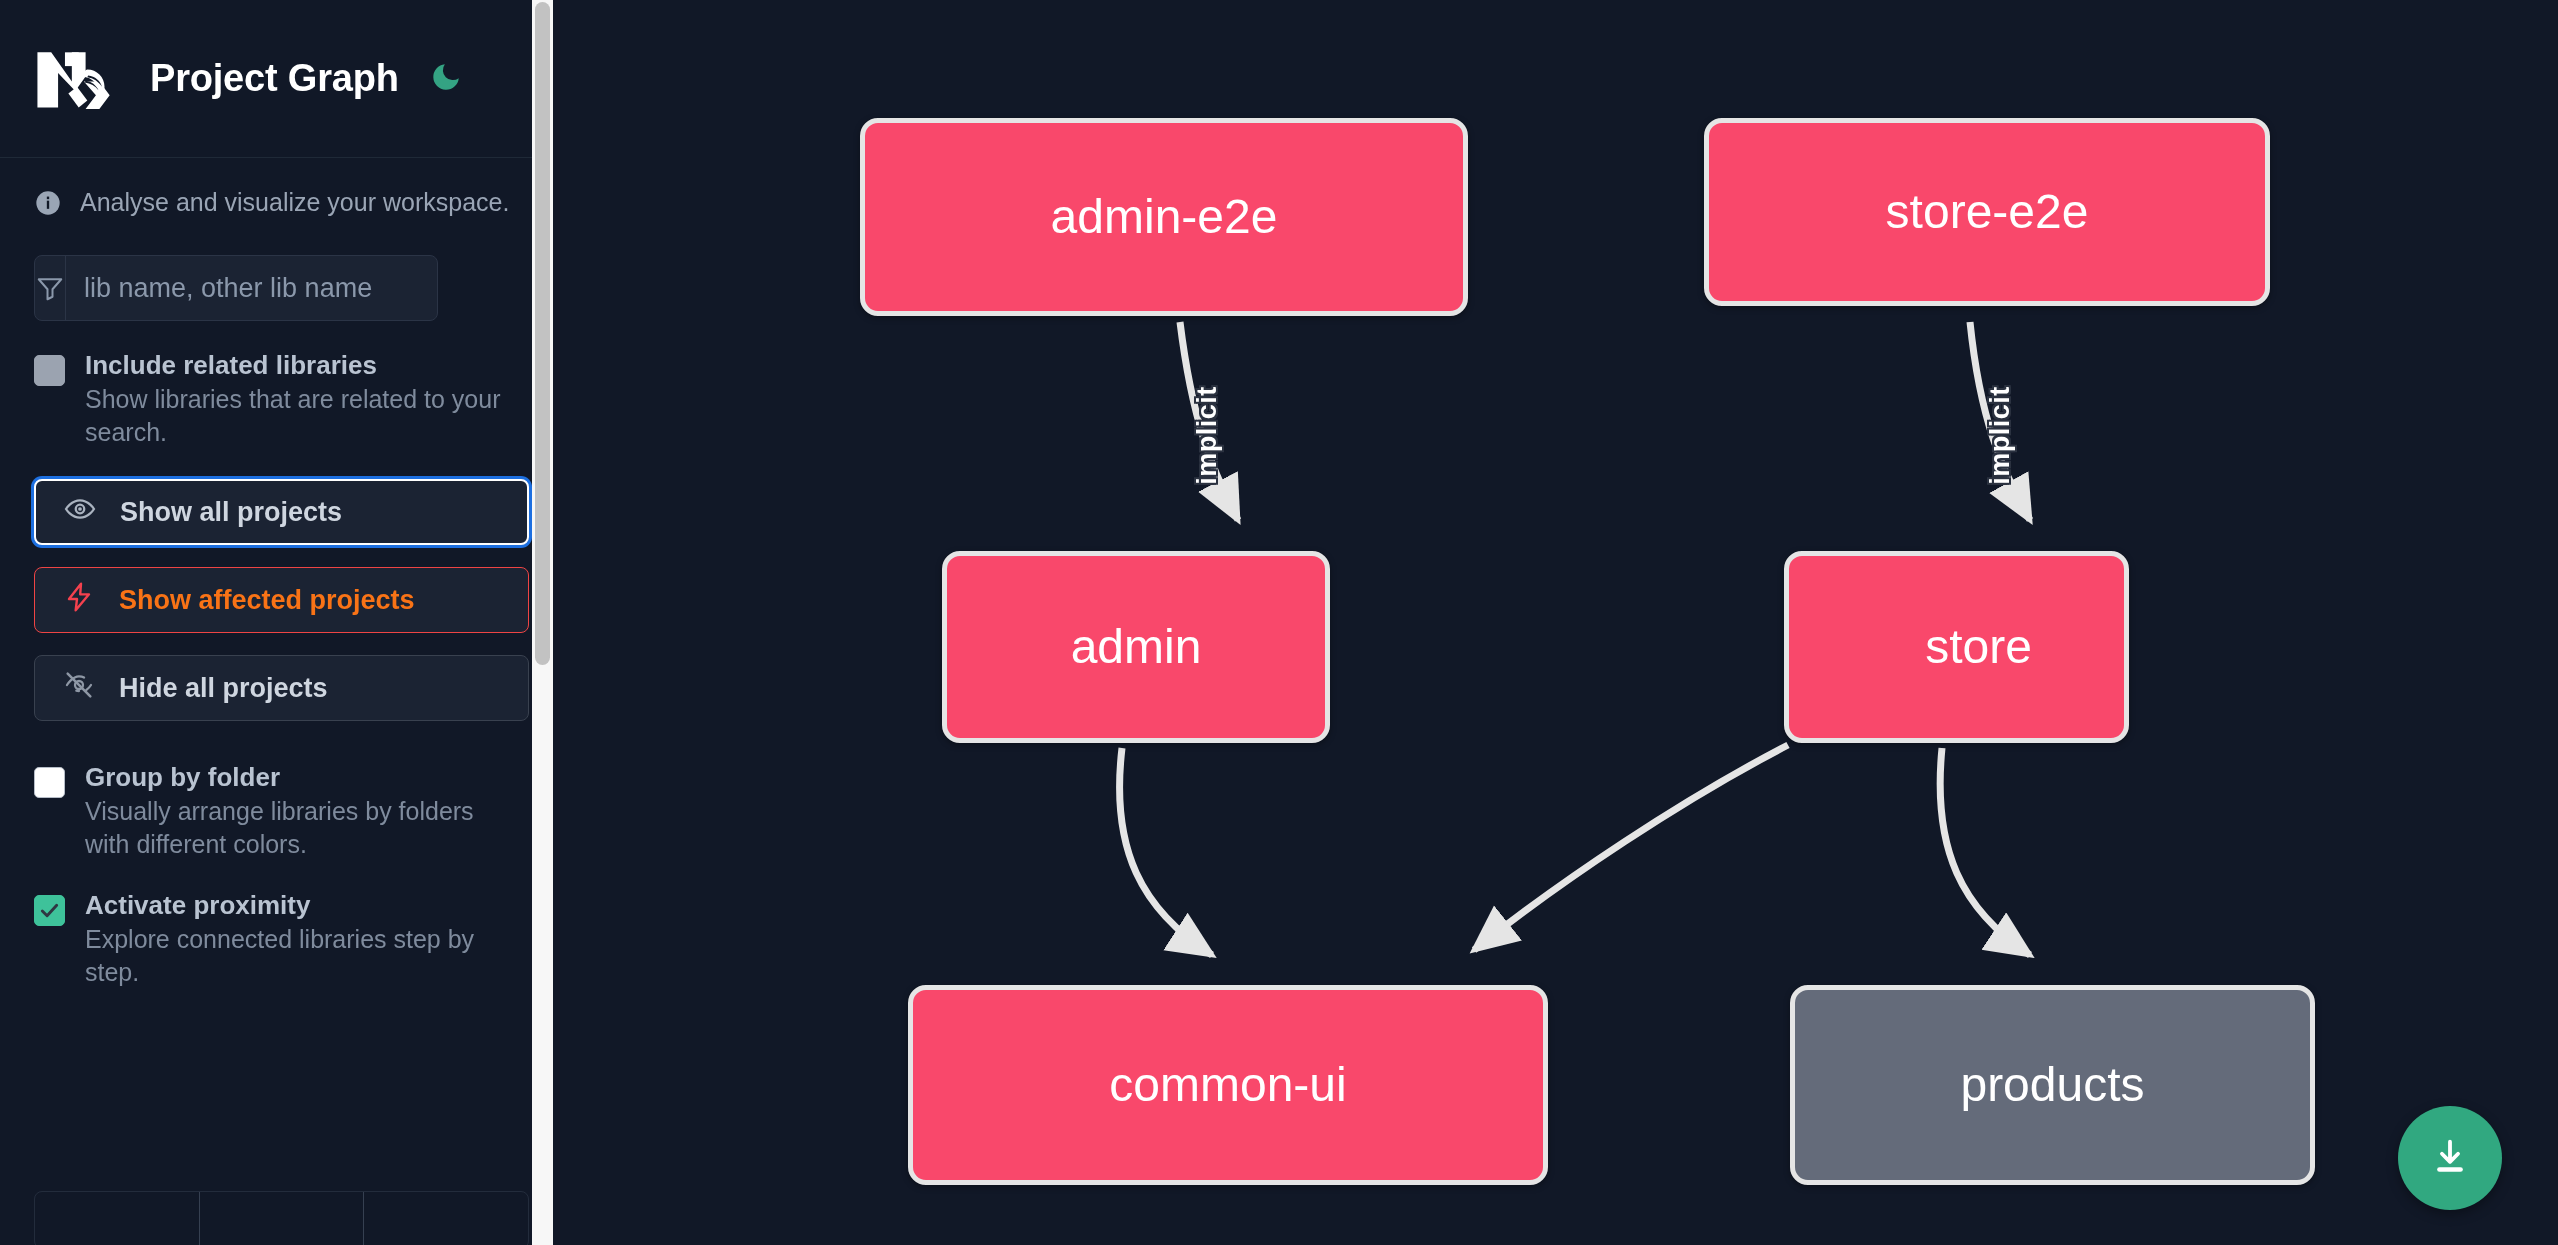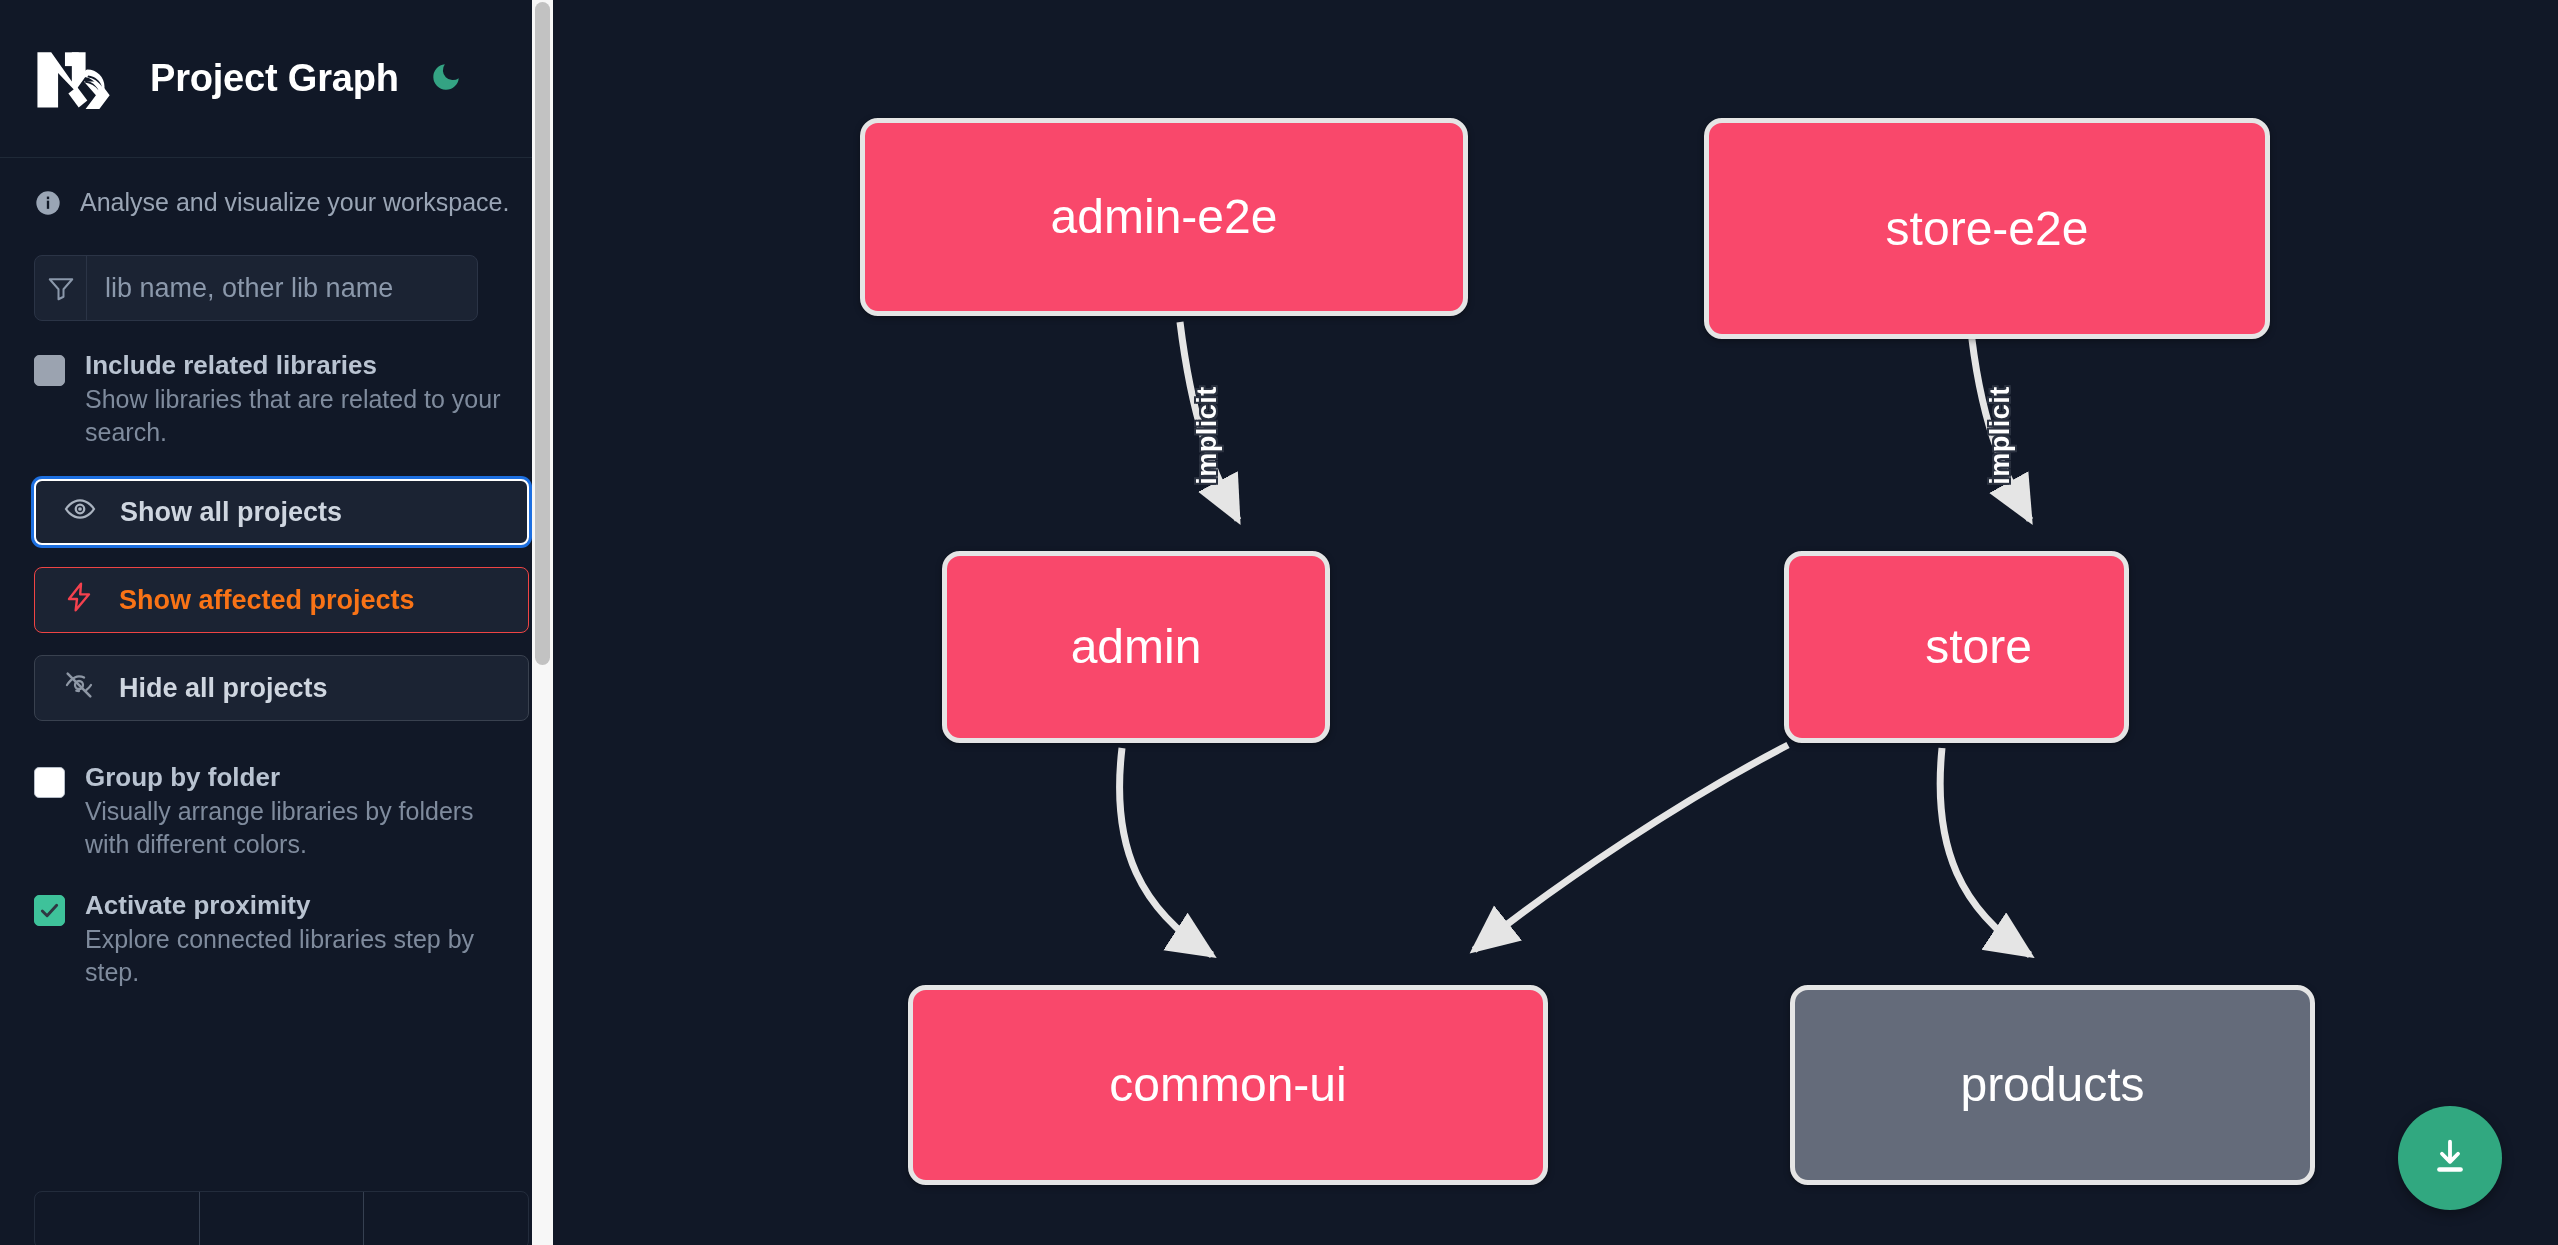--- a/index.html
+++ b/index.html
@@ -42,21 +42,21 @@
     display: flex; align-items: center;
     padding: 30px 34px 0 34px;
     gap: 18px;
   }
   .info-icon { flex: 0 0 28px; width: 28px; height: 28px; }
   .sb-info-text { font-size: 25px; color: #9aa5b5; }
 
   .filter-row { padding: 38px 34px 0 34px; }
   .filter-box {
     display: flex; align-items: stretch;
-    height: 66px; width: 444px;
+    height: 66px; width: 404px;
     background: #1b2333; border: 1px solid #2b3446;
     border-radius: 8px; overflow: hidden;
   }
   .filter-icon-wrap {
     width: 64px; display: flex; align-items: center; justify-content: center;
     border-right: 1px solid #2b3446;
   }
   .filter-input {
     flex: 1; background: transparent; border: none; outline: none;
     color: #cbd5e1; font-size: 27px;
@@ -306,21 +306,21 @@
       <path d="M 1380 748 C 1370 850 1400 910 1468 955" fill="none" stroke="#e5e5e5" stroke-width="7" marker-end="url(#ah)"></path>
     </svg>
 
     <div class="edge-label" style="left:596px; top:420px; transform:rotate(-90deg);">implicit</div>
     <div class="edge-label" style="left:1389px; top:420px; transform:rotate(-90deg);">implicit</div>
 
     <div class="node" style="left:298px; top:118px; width:608px; height:198px;">
       <span class="node-label">admin-e2e</span>
     </div>
 
-    <div class="node" style="left:1142px; top:118px; width:566px; height:221px;">
+    <div class="node" style="left:1142px; top:118px; width:566px; height:188px;">
       <span class="node-label">store-e2e</span>
     </div>
 
     <div class="node" style="left:380px; top:551px; width:388px; height:192px;">
       <span class="node-label">admin</span>
     </div>
 
     <div class="node" style="left:1222px; top:551px; width:345px; height:192px;padding-left:44px;">
       <span class="node-label">store</span>
     </div>

